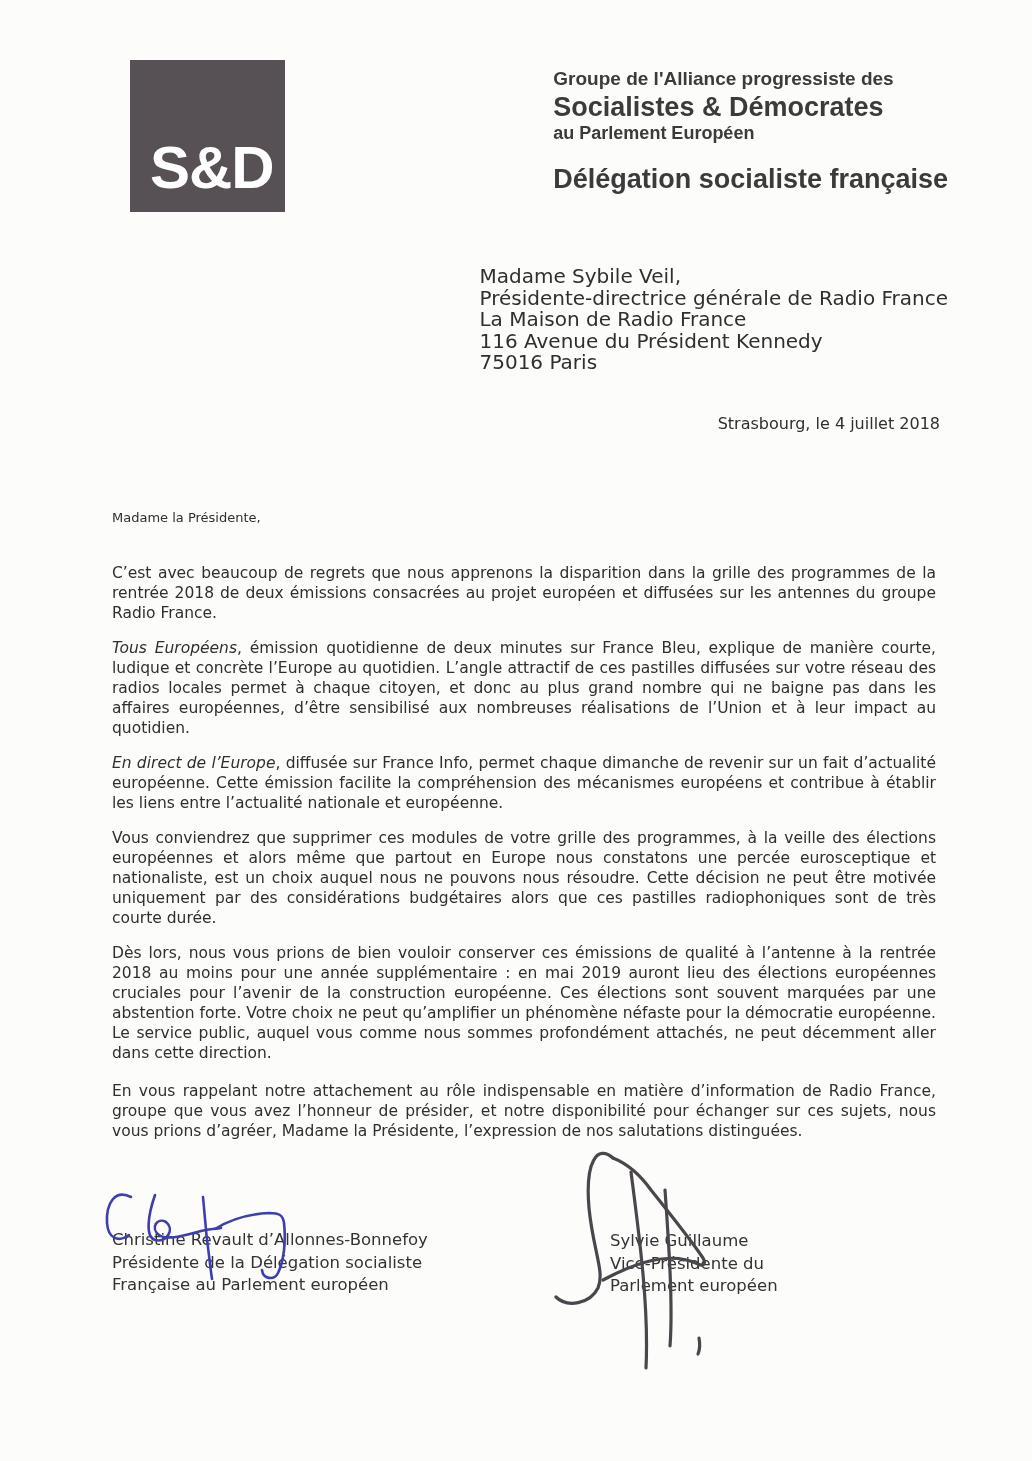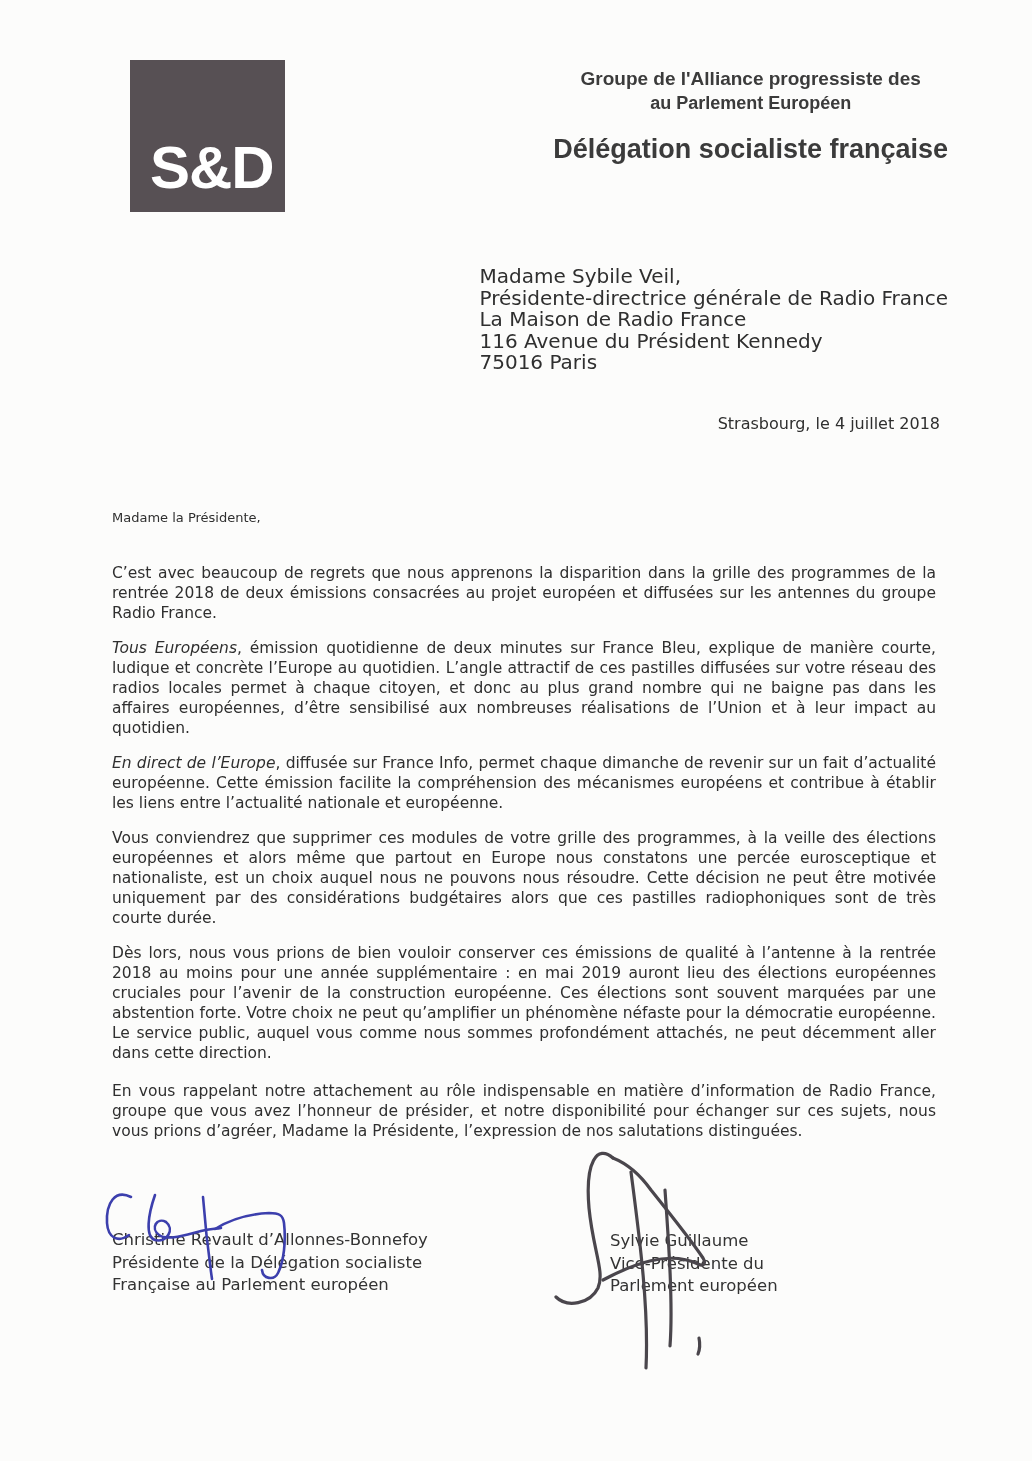--- a/index.html
+++ b/index.html
@@ -20,21 +20,21 @@
     margin-left:20px;
   }
   .logo-text{
     position:absolute;left:20px;bottom:14px;
     font-family:"Liberation Sans",sans-serif;
     font-weight:bold;font-size:60px;line-height:1;
     color:#ffffff;letter-spacing:-1px;
   }
   .letterhead{
     position:absolute;right:84px;top:66px;
-    text-align:center;color:#3b3b3b;
+    text-align:left;color:#3b3b3b;
     font-family:"Liberation Sans",sans-serif;font-weight:700;
   }
   .lh1{font-size:19px;line-height:26px;}
   .lh2{font-size:27px;line-height:30px;}
   .lh3{font-size:18px;line-height:22px;}
   .lh4{font-size:27px;line-height:30px;margin-top:20px;}
   
   .recipient{
     position:absolute;right:84px;top:266px;
     text-align:left;font-size:20px;line-height:21.5px;
@@ -61,20 +61,21 @@
 <body>
 
 <div class="page">
 
   <div class="logo">
     <span class="logo-text">S&amp;D</span>
   </div>
 
   <div class="letterhead">
     <div class="lh1">Groupe de l'Alliance progressiste des</div>
+    <div class="lh2">Socialistes &amp; Démocrates</div>
     <div class="lh3">au Parlement Européen</div>
     <div class="lh4">Délégation socialiste française</div>
   </div>
 
   <div class="recipient">
     <div>Madame Sybile Veil,</div>
     <div>Présidente-directrice générale de Radio France</div>
     <div>La Maison de Radio France</div>
     <div>116 Avenue du Président Kennedy</div>
     <div>75016 Paris</div>

